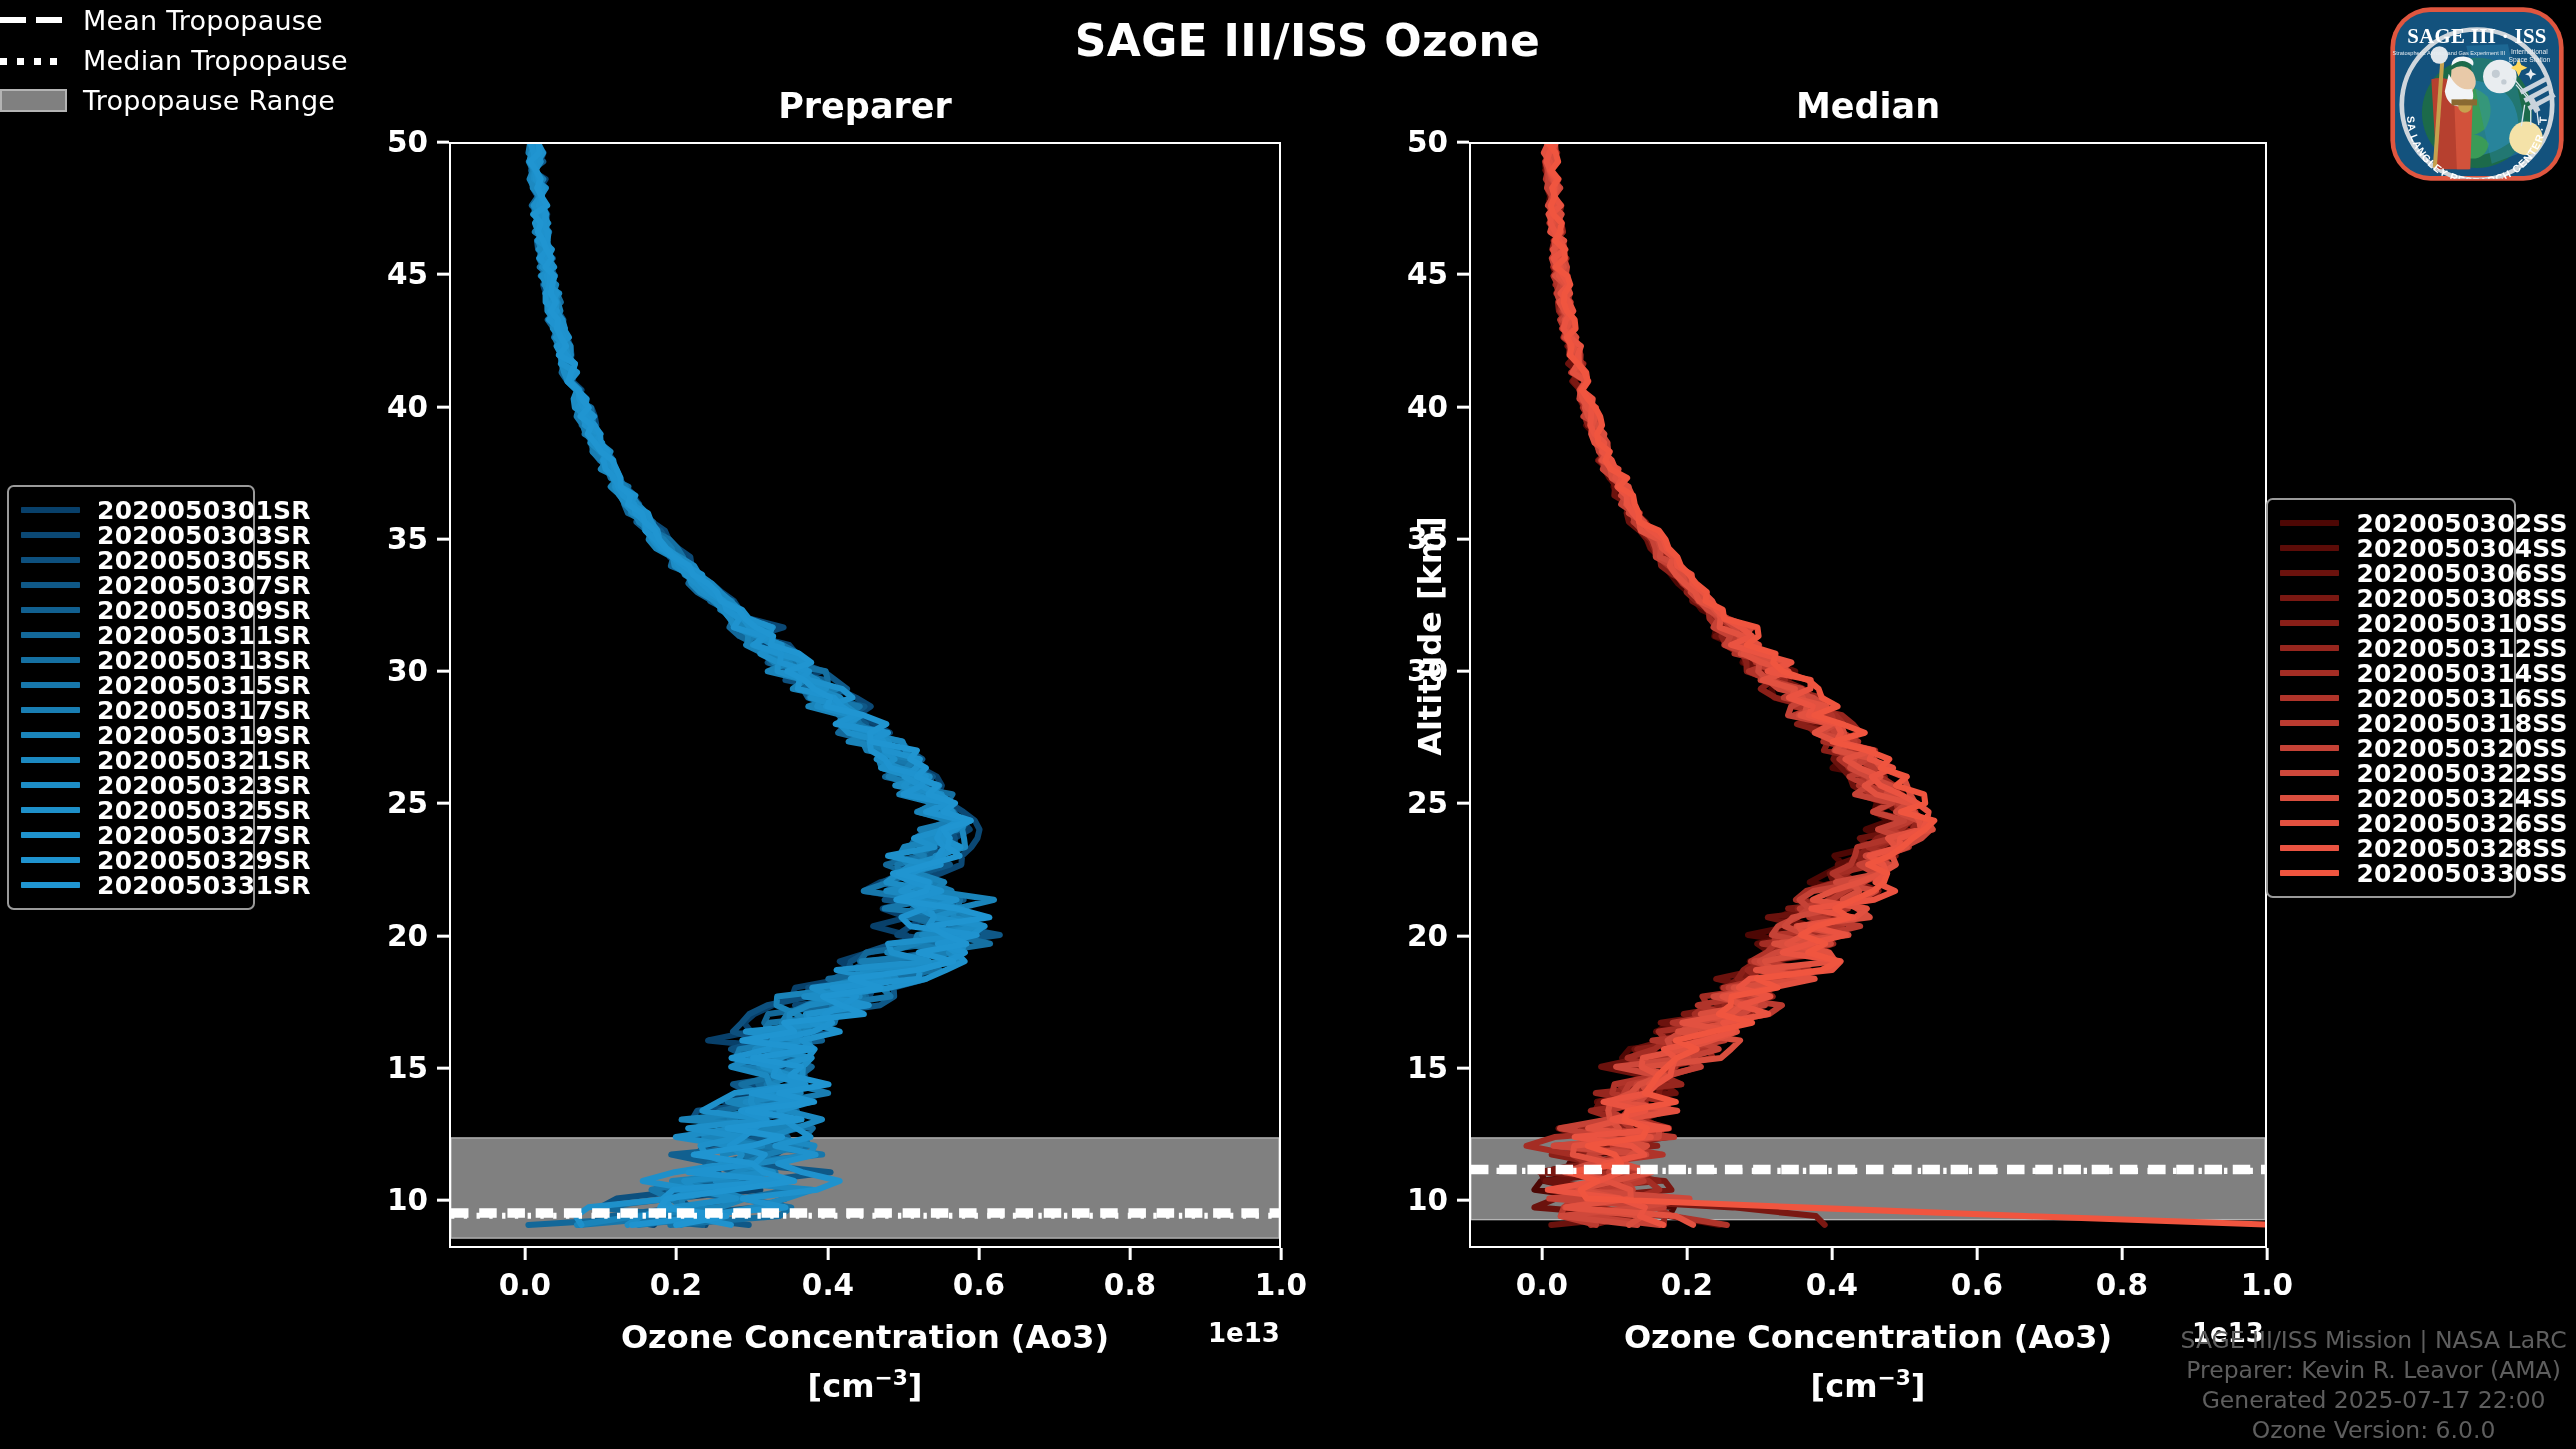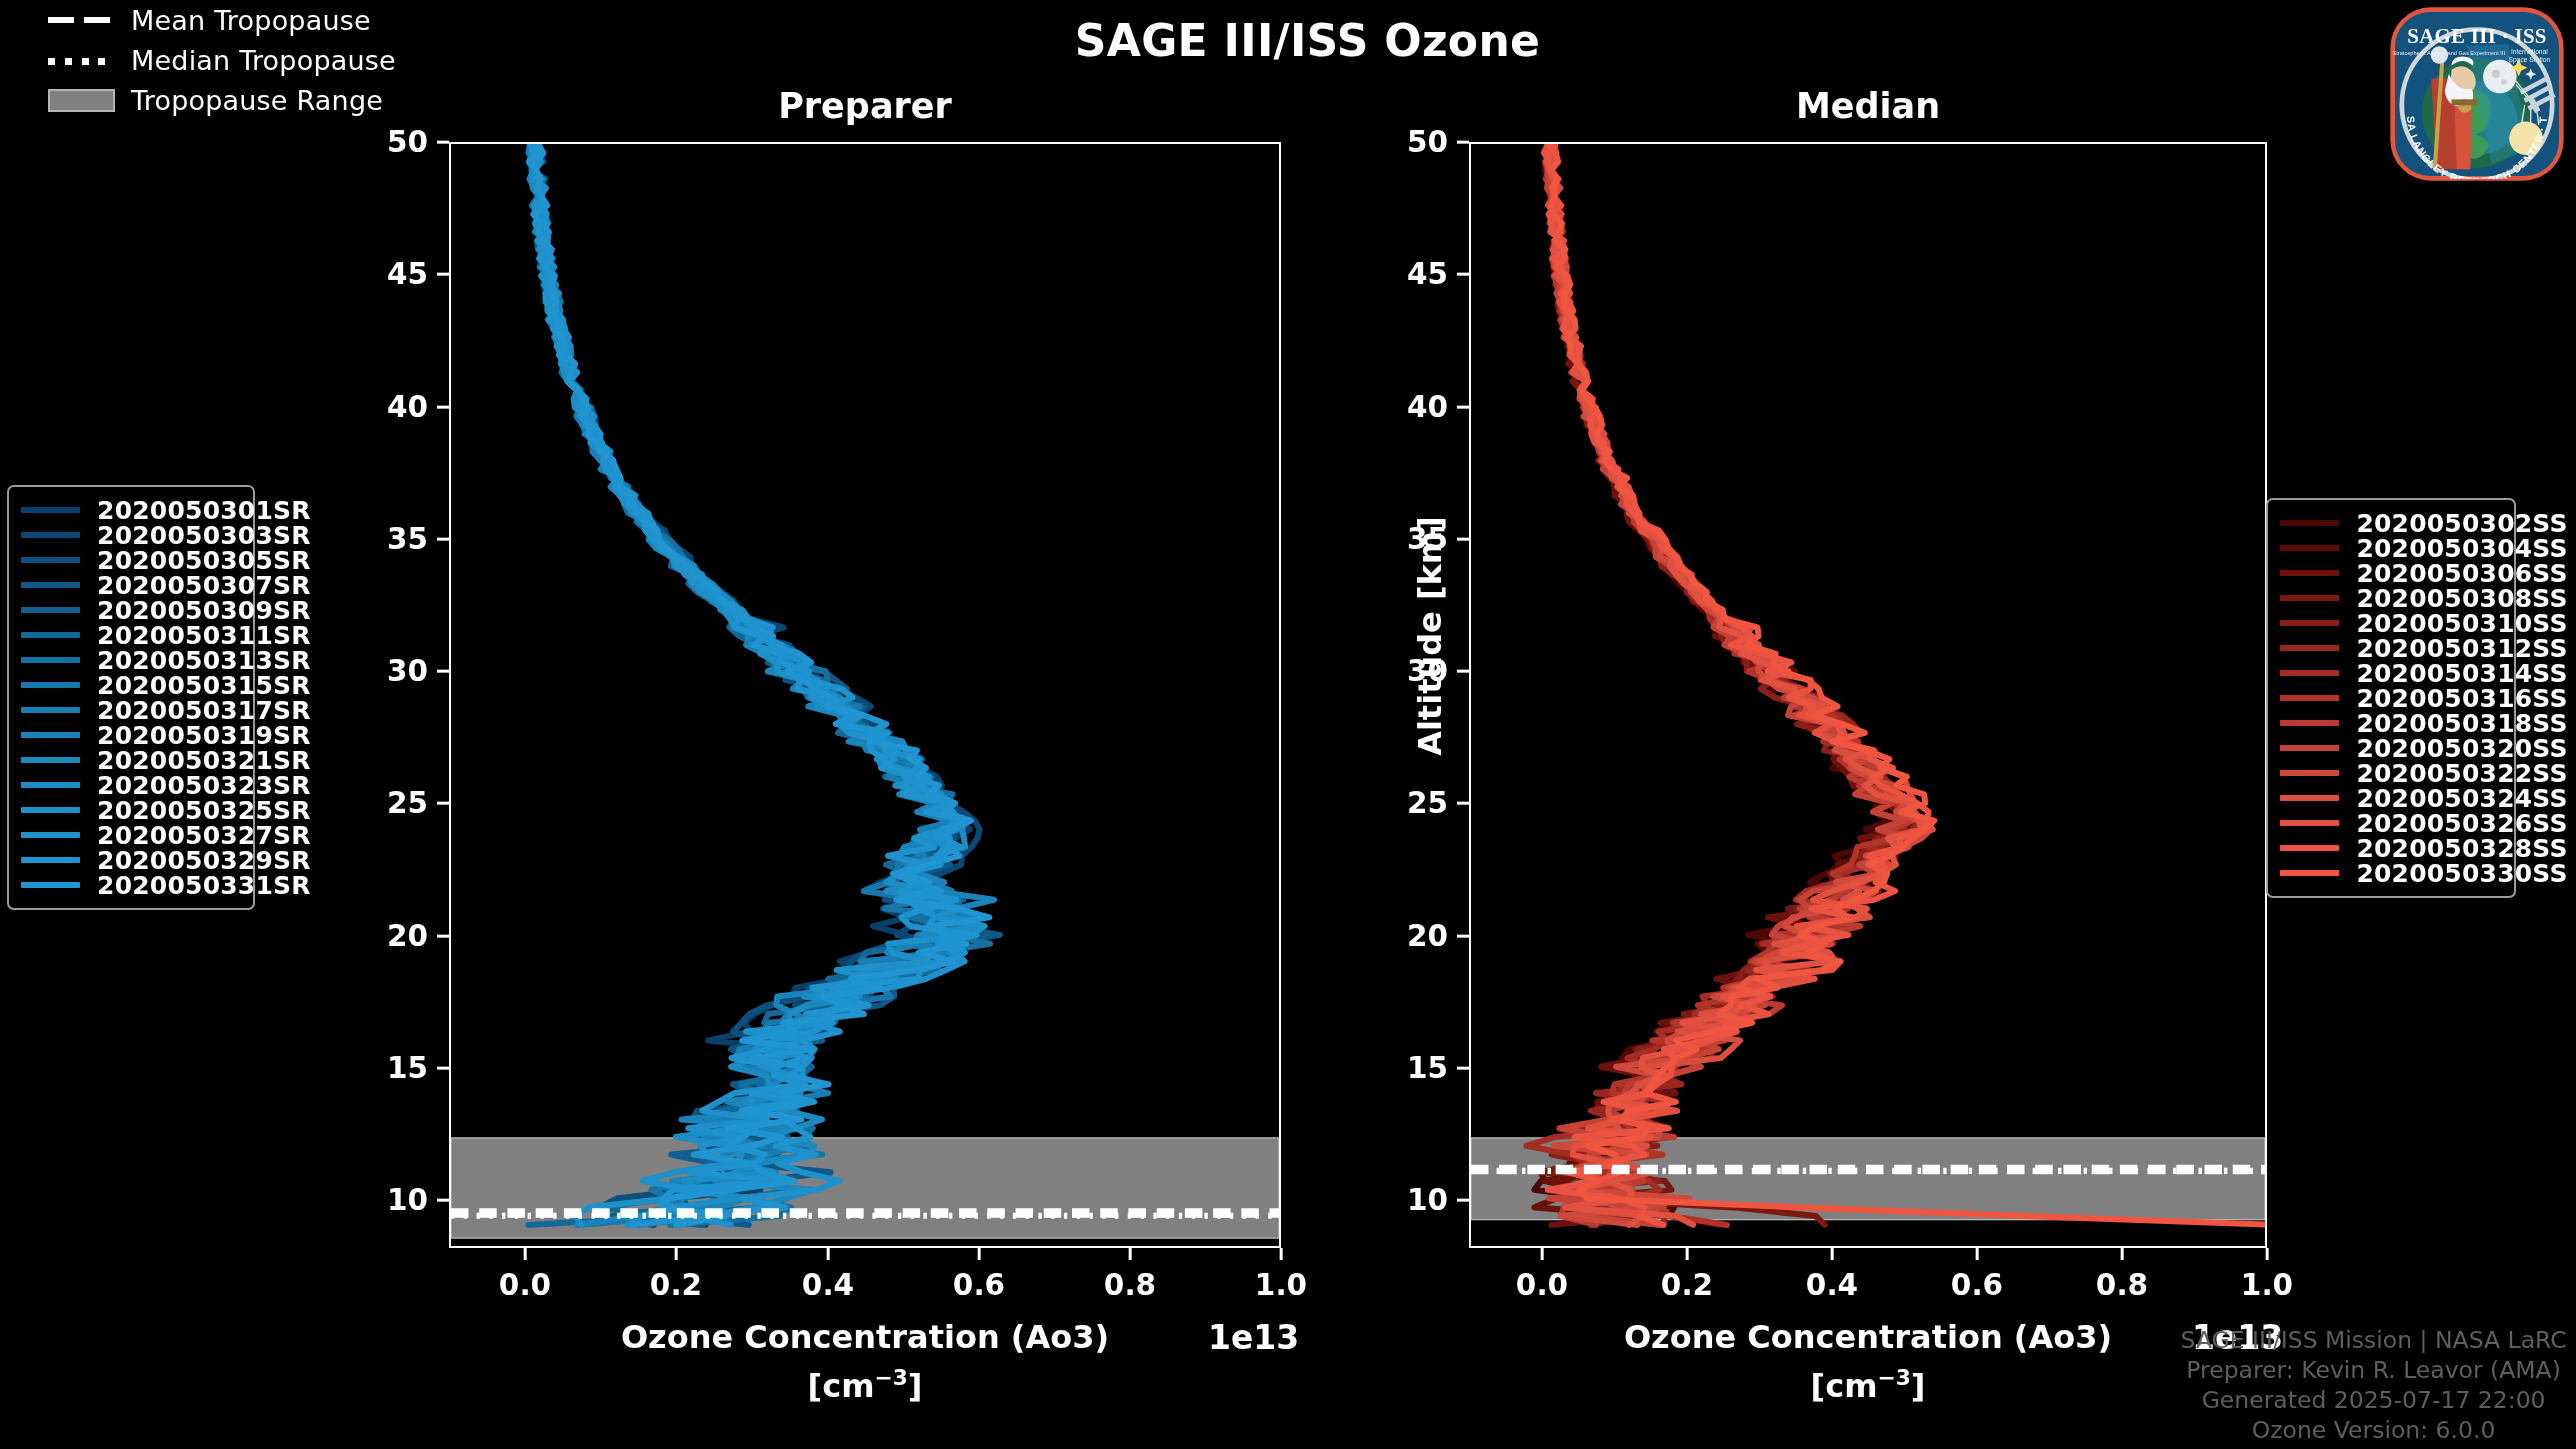--- a/index.html
+++ b/index.html
@@ -41,38 +41,38 @@
     position:absolute;text-align:center;font-size:29.5px;font-weight:bold;
     transform:translateX(-50%);
   }
   .xtick-mark{position:absolute;width:2.7px;height:12px;background:#fff;transform:translateX(-50%);}
 
   .axis-name{position:absolute;font-size:32px;font-weight:bold;text-align:center;}
   .ylabel{
     transform-origin:center center;transform:rotate(-90deg);
     white-space:nowrap;
   }
-  .offset-text{position:absolute;font-size:33px;font-weight:bold;}
+  .offset-text{position:absolute;font-size:26px;font-weight:bold;}
   .sup{font-size:0.68em;vertical-align:super;}
 
   
   .legend-box{
     position:absolute;border:2px solid #9a9a9a;border-radius:6.7px;background:#000;
     padding:10.7px 14.8px 10.7px 12px;box-sizing:border-box;
   }
   .legend-row{display:flex;align-items:center;height:25px;}
   .legend-swatch{width:59px;height:6px;margin-right:17.4px;flex:none;border-radius:0.7px;}
   .legend-text{font-size:25px;font-weight:bold;white-space:nowrap;letter-spacing:0.2px;}
 
   #legend-sunrise{left:6.7px;top:485px;width:248px;}
   #legend-sunset{left:2266px;top:498px;width:250px;}
 
   
   #legend-tropopause{left:13.4px;top:1320px;width:349px;}
-  #legend-tropopause .legend-row{height:40px;padding-left:48px;}
+  #legend-tropopause .legend-row{height:40px;}
   .tp-line{width:67px;height:16px;margin-right:16px;flex:none;position:relative;}
   .tp-dash:before,.tp-dash:after{content:"";position:absolute;top:5.4px;height:6px;background:#fff;}
   .tp-dash:before{left:0;width:25.5px;}
   .tp-dash:after{left:36px;width:25.5px;}
   .tp-dot span{position:absolute;top:6px;width:7.4px;height:7.4px;background:#fff;}
   .tp-box{width:67px;height:23px;margin-right:16px;flex:none;background:#808080;border:2px solid #b4b4b4;box-sizing:border-box;}
   #legend-tropopause .legend-text{font-size:27px;font-weight:normal;}
 
   
   #credits{

